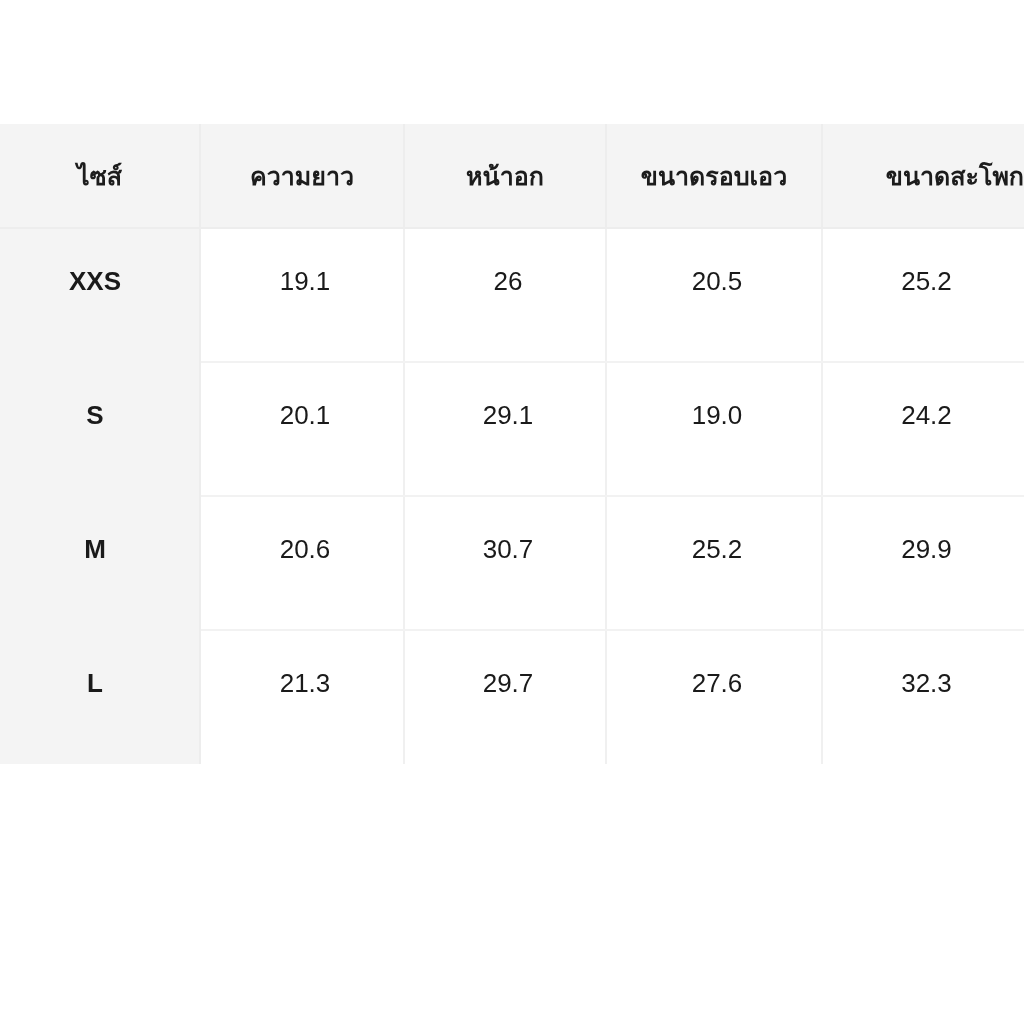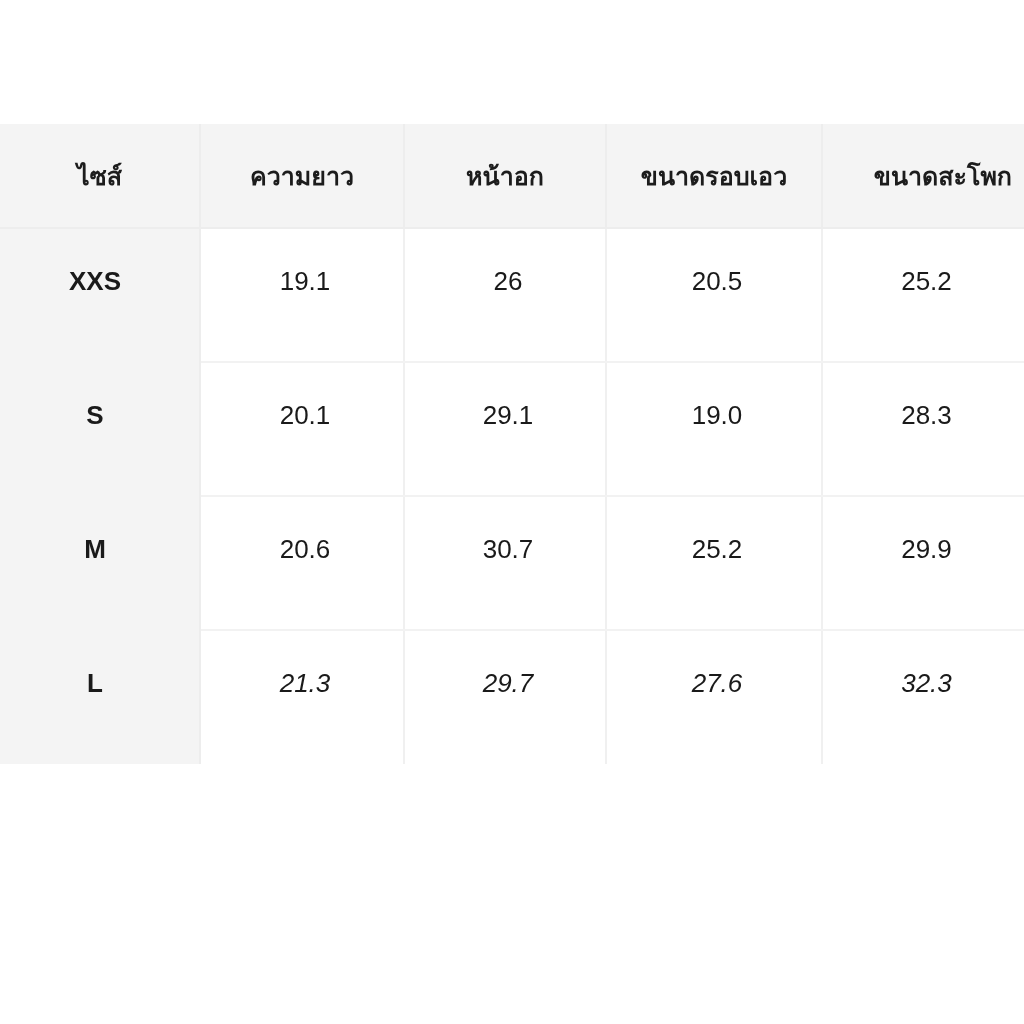--- a/index.html
+++ b/index.html
@@ -44,21 +44,21 @@
   col.c-hip   { width: 202px; }
 
   thead th {
     height: 104px;
     background: #f4f4f4;
     color: #1c1c1c;
     font-size: 25px;
     font-weight: 700;
     text-align: center;
     vertical-align: middle;
-    padding: 0 12px;
+    padding: 0 0;
     border-right: 2px solid #ededed;
     border-bottom: 2px solid #ededed;
     box-sizing: border-box;
     white-space: nowrap;
   }
   thead th:last-child { border-right: none; text-align: right; }
 
   tbody tr { height: 134px; }
 
   tbody td {
@@ -69,21 +69,21 @@
     font-weight: 400;
     text-align: center;
     vertical-align: middle;
     padding: 0 0 28px 6px;
     border-right: 2px solid #f0f0f0;
     border-bottom: 2px solid #f2f2f2;
     box-sizing: border-box;
     white-space: nowrap;
   }
   tbody td:last-child { border-right: none; }
-  tbody tr:last-child td { border-bottom: none; font-style: italic; }
+  tbody tr:last-child td { border-bottom: none; }
 
   
   tbody th.size-cell {
     height: 134px;
     background: #f4f4f4;
     color: #1a1a1a;
     font-size: 26px;
     font-weight: 700;
     text-align: center;
     vertical-align: middle;
@@ -125,21 +125,21 @@
           <td>19.1</td>
           <td>26</td>
           <td>20.5</td>
           <td>25.2</td>
         </tr>
         <tr>
           <th scope="row" class="size-cell">S</th>
           <td>20.1</td>
           <td>29.1</td>
           <td>19.0</td>
-          <td>28.3</td>
+          <td>24.2</td>
         </tr>
         <tr>
           <th scope="row" class="size-cell">M</th>
           <td>20.6</td>
           <td>30.7</td>
           <td>25.2</td>
           <td>29.9</td>
         </tr>
         <tr>
           <th scope="row" class="size-cell">L</th>

